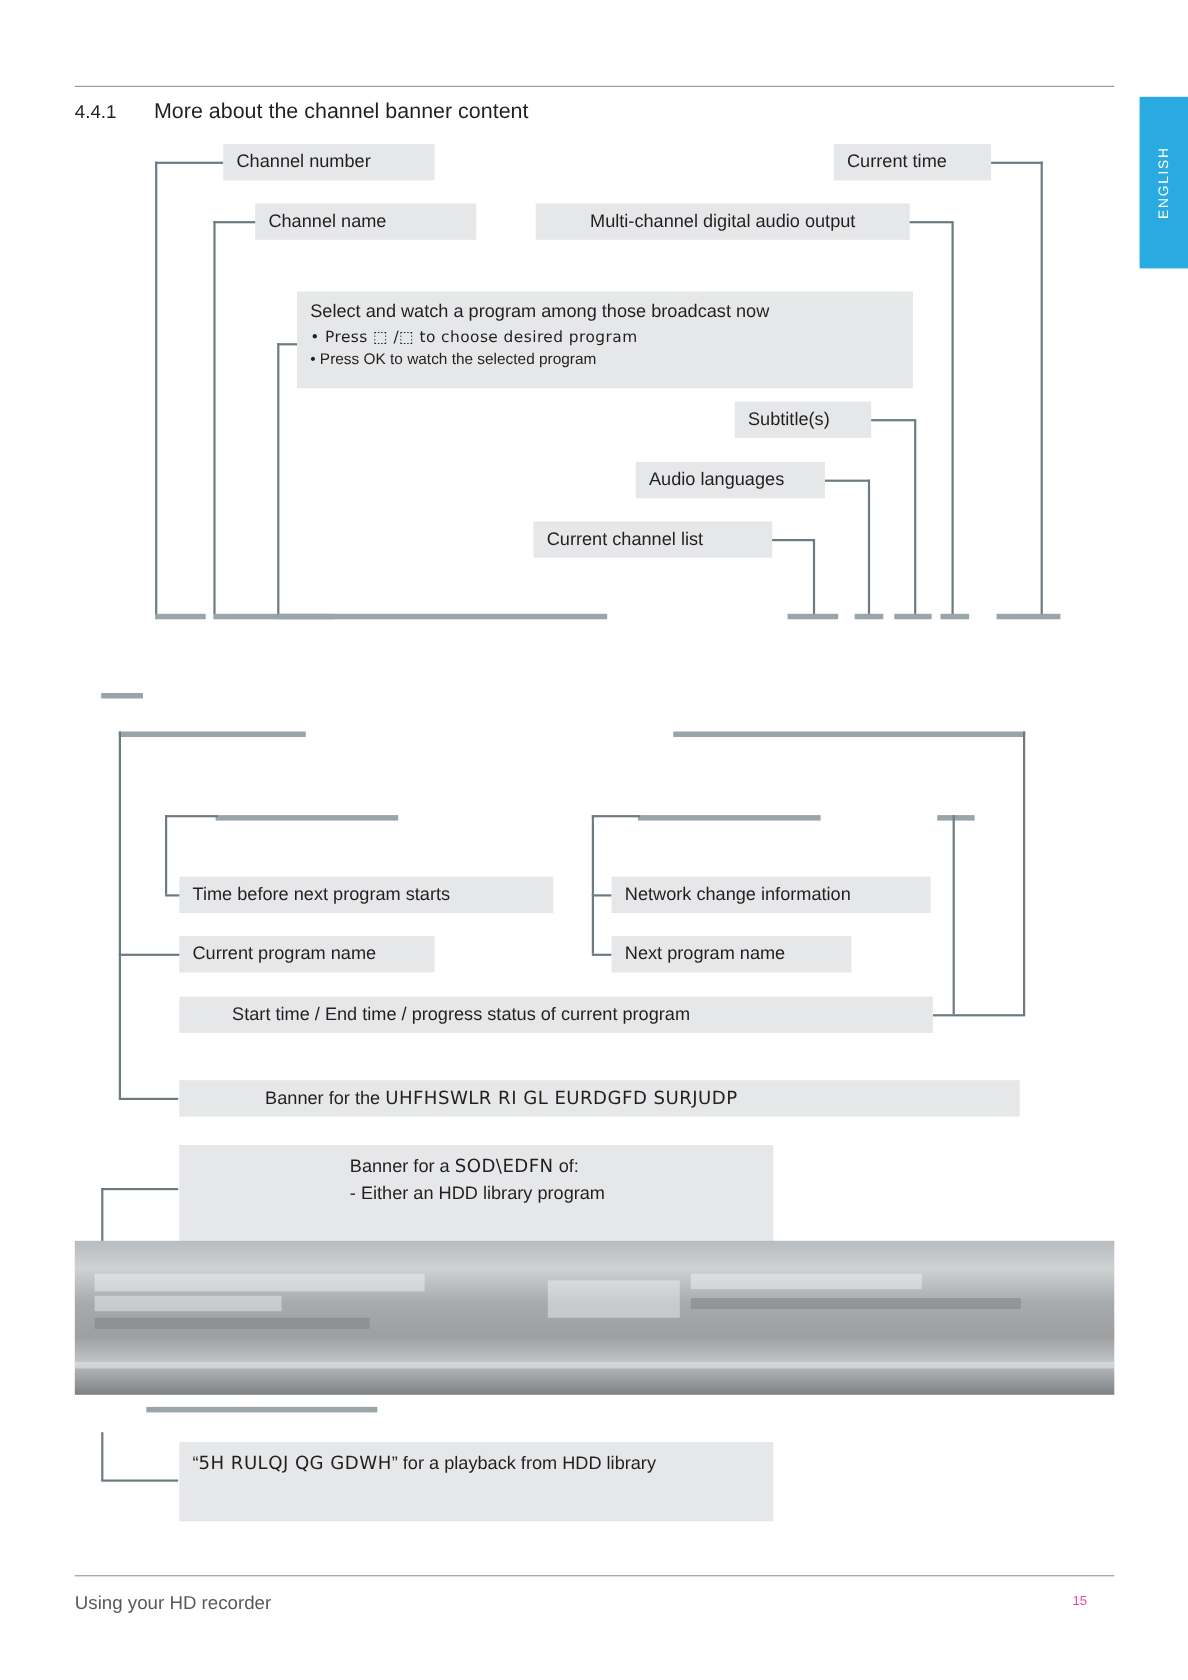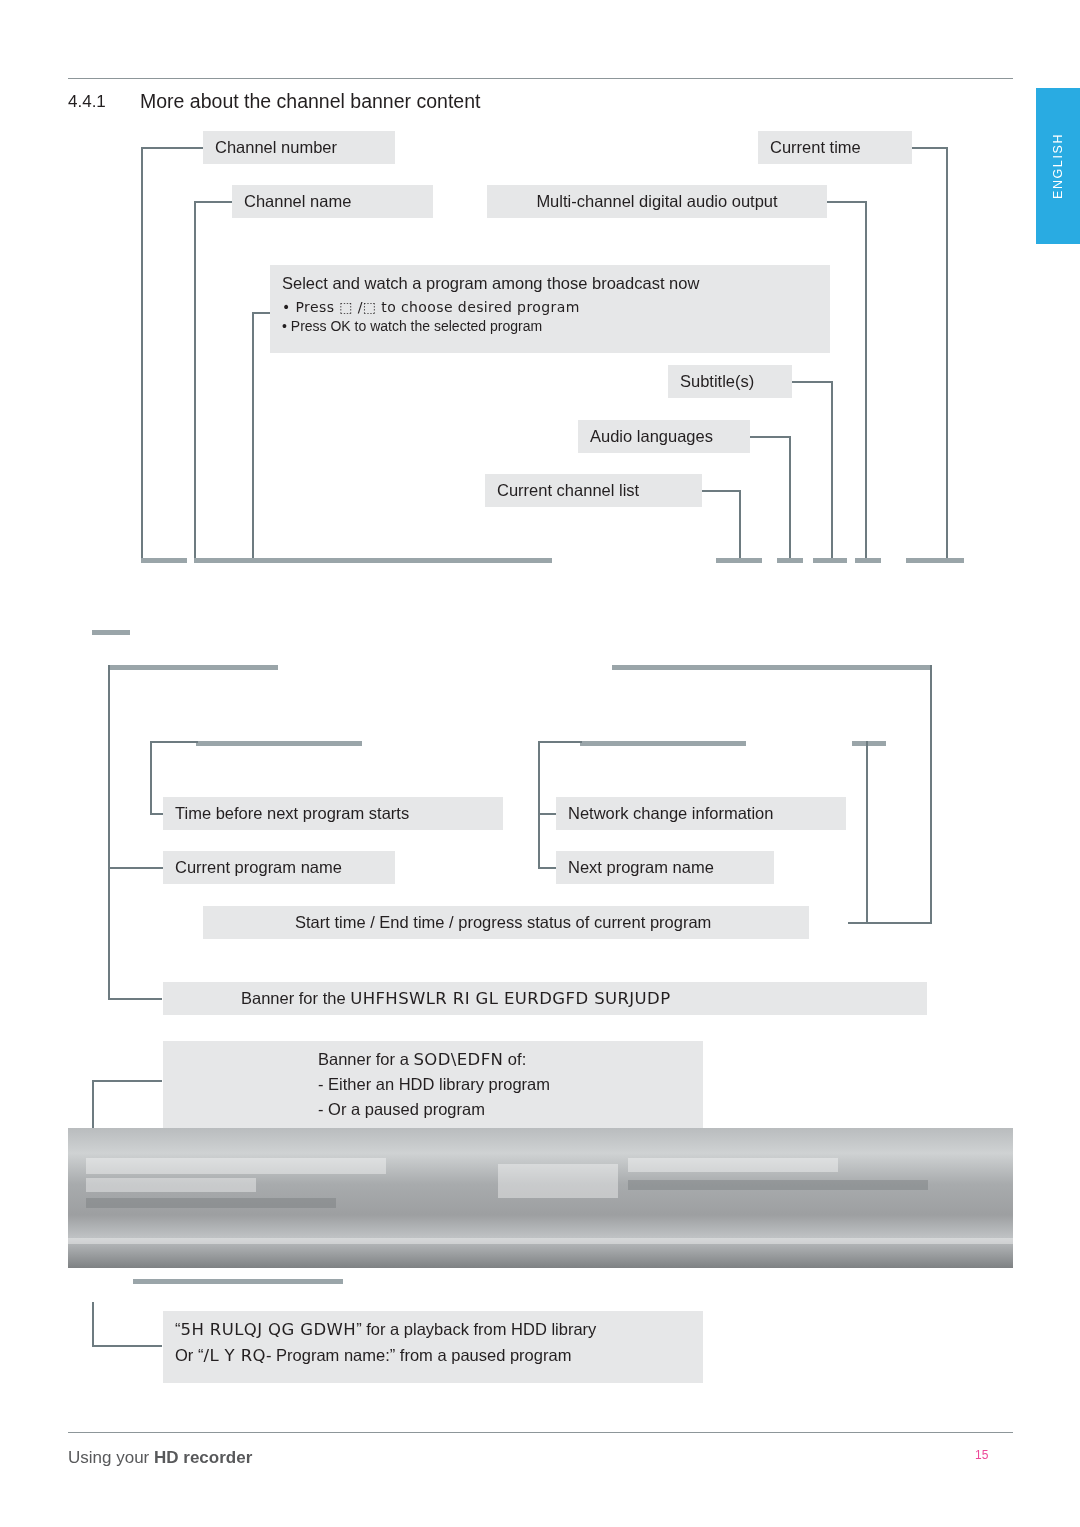--- a/index.html
+++ b/index.html
@@ -62,21 +62,21 @@
     color: #231f20;
     font-family: "Liberation Sans", sans-serif;
   }
 
   .footer-left {
     position: absolute;
     left: 68px; top: 1448px;
     font-size: 17px;
     color: #58595b;
   }
-  .footer-left b { font-weight: bold; color: #58595b; }
+  .footer-left b { font-weight: normal; color: #58595b; }
   .footer-right {
     position: absolute;
     left: 975px; top: 1448px;
     font-size: 12px;
     color: #ec4899;
   }
 
   
   .box {
     position: absolute;
@@ -174,21 +174,21 @@
 <div class="stub" style="left:855px; top:558px; width:26px;"></div>
 
 <div class="ln h" style="left:900px; top:147px; width:48px;"></div>
 <div class="ln v" style="left:946px; top:147px; height:413px;"></div>
 <div class="stub" style="left:906px; top:558px; width:58px;"></div>
 
 <div class="box" style="left:203px; top:131px; width:192px; height:33px;">
   <span>Channel number</span>
 </div>
 
-<div class="box" style="left:758px; top:131px; width:154px; height:33px;">
+<div class="box" style="left:758px; top:131px; width:143px; height:33px;">
   <span>Current time</span>
 </div>
 
 <div class="box" style="left:232px; top:185px; width:201px; height:33px;">
   <span>Channel name</span>
 </div>
 
 <div class="box" style="left:487px; top:185px; width:340px; height:33px;text-align:center;">
   <span>Multi-channel digital audio output</span>
 </div>
@@ -257,40 +257,38 @@
 </div>
 
 <div class="box" style="left:163px; top:851px; width:232px; height:33px;">
   <span>Current program name</span>
 </div>
 
 <div class="box" style="left:556px; top:851px; width:218px; height:33px;">
   <span>Next program name</span>
 </div>
 
-<div class="box" style="left:163px; top:906px; width:606px; height:33px; padding-left:92px;margin-left:40px;">
+<div class="box" style="left:163px; top:906px; width:685px; height:33px; padding-left:48px;">
   <span>Start time / End time / progress status of current program</span>
 </div>
 
 <div class="box" style="left:163px; top:982px; width:764px; height:33px; padding-left:78px;">
   <span>Banner for the </span><span class="garb">UHFHSWLR RI GL  EURDGFD  SURJUDP</span>
 </div>
 
 <div class="box multi" style="left:163px; top:1031px; width:540px; height:88px; padding-left:155px; padding-top:8px;">
   <span><span>Banner for a </span><span class="garb">SOD\EDFN</span><span> of:</span></span>
   <span class="sub" style="font-size:16.5px; margin-top:3px;">- Either an HDD library program</span>
-  <span class="sub" style="font-size:16.5px; margin-top:3px;">- Or a paused program</span>
 </div>
 
 <div class="shot">
   <div class="bar" style="left:18px; top:30px; width:300px; height:16px;"></div>
   <div class="bar" style="left:18px; top:50px; width:170px; height:14px;"></div>
   <div class="bar dk" style="left:18px; top:70px; width:250px; height:10px;"></div>
   <div class="bar" style="left:430px; top:36px; width:120px; height:34px;"></div>
   <div class="bar" style="left:560px; top:30px; width:210px; height:14px;"></div>
   <div class="bar dk" style="left:560px; top:52px; width:300px; height:10px;"></div>
   <div class="bar" style="left:0px; top:110px; width:945px; height:6px;"></div>
 </div>
 
 <div class="box multi" style="left:163px; top:1301px; width:540px; height:72px; padding-left:12px; padding-top:8px;">
   <span><span>“</span><span class="garb">5H RULQJ QG GDWH</span><span>” for a playback from HDD library</span></span>
-  <span class="sub" style="font-size:16.5px; margin-top:4px;"><span>Or “</span><span class="garb">/L Y RQ</span><span>- Program name:” from a paused program</span></span>
 </div>
 
 </body></html>

